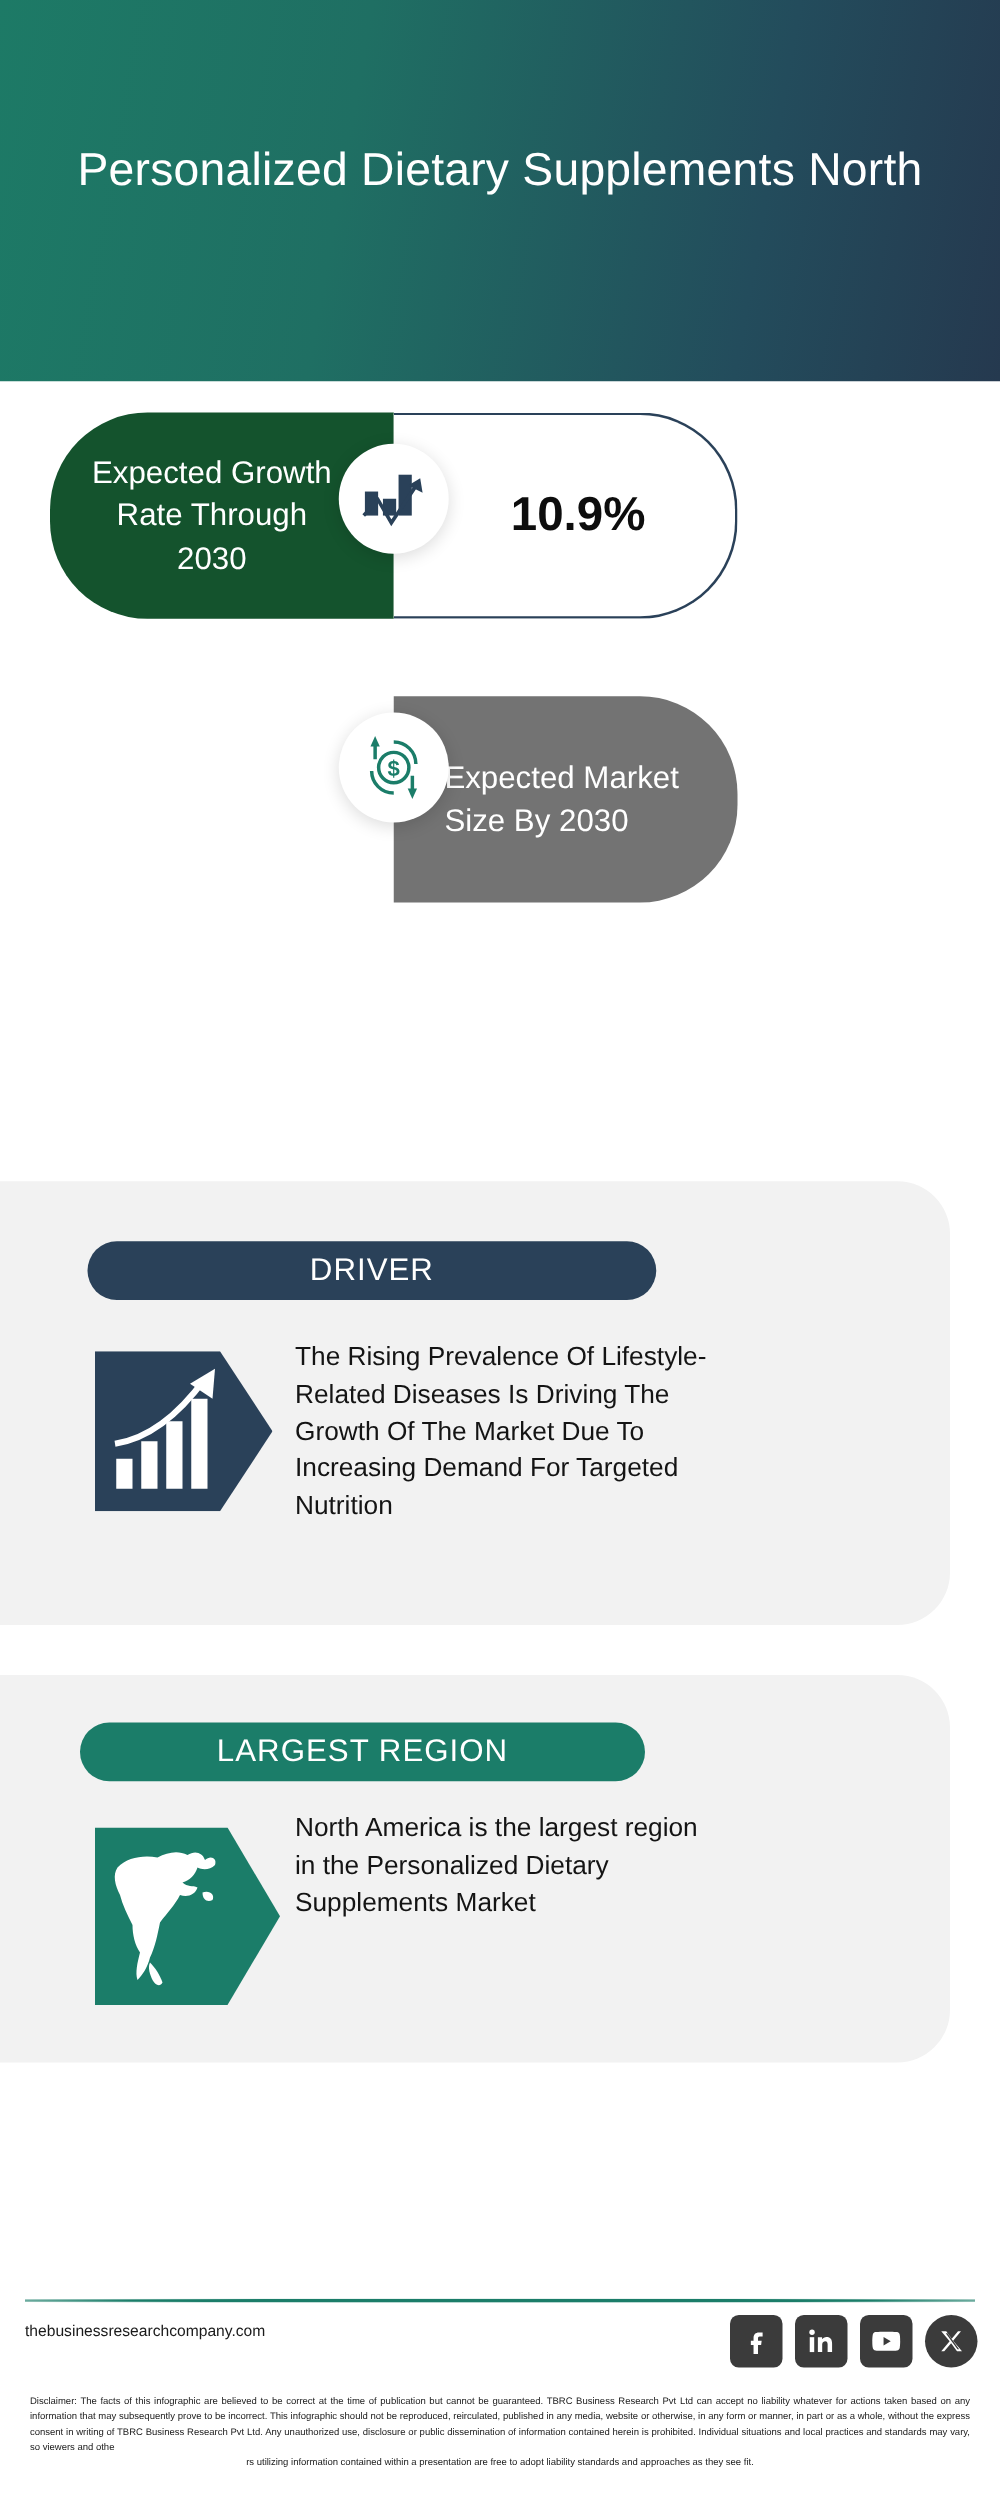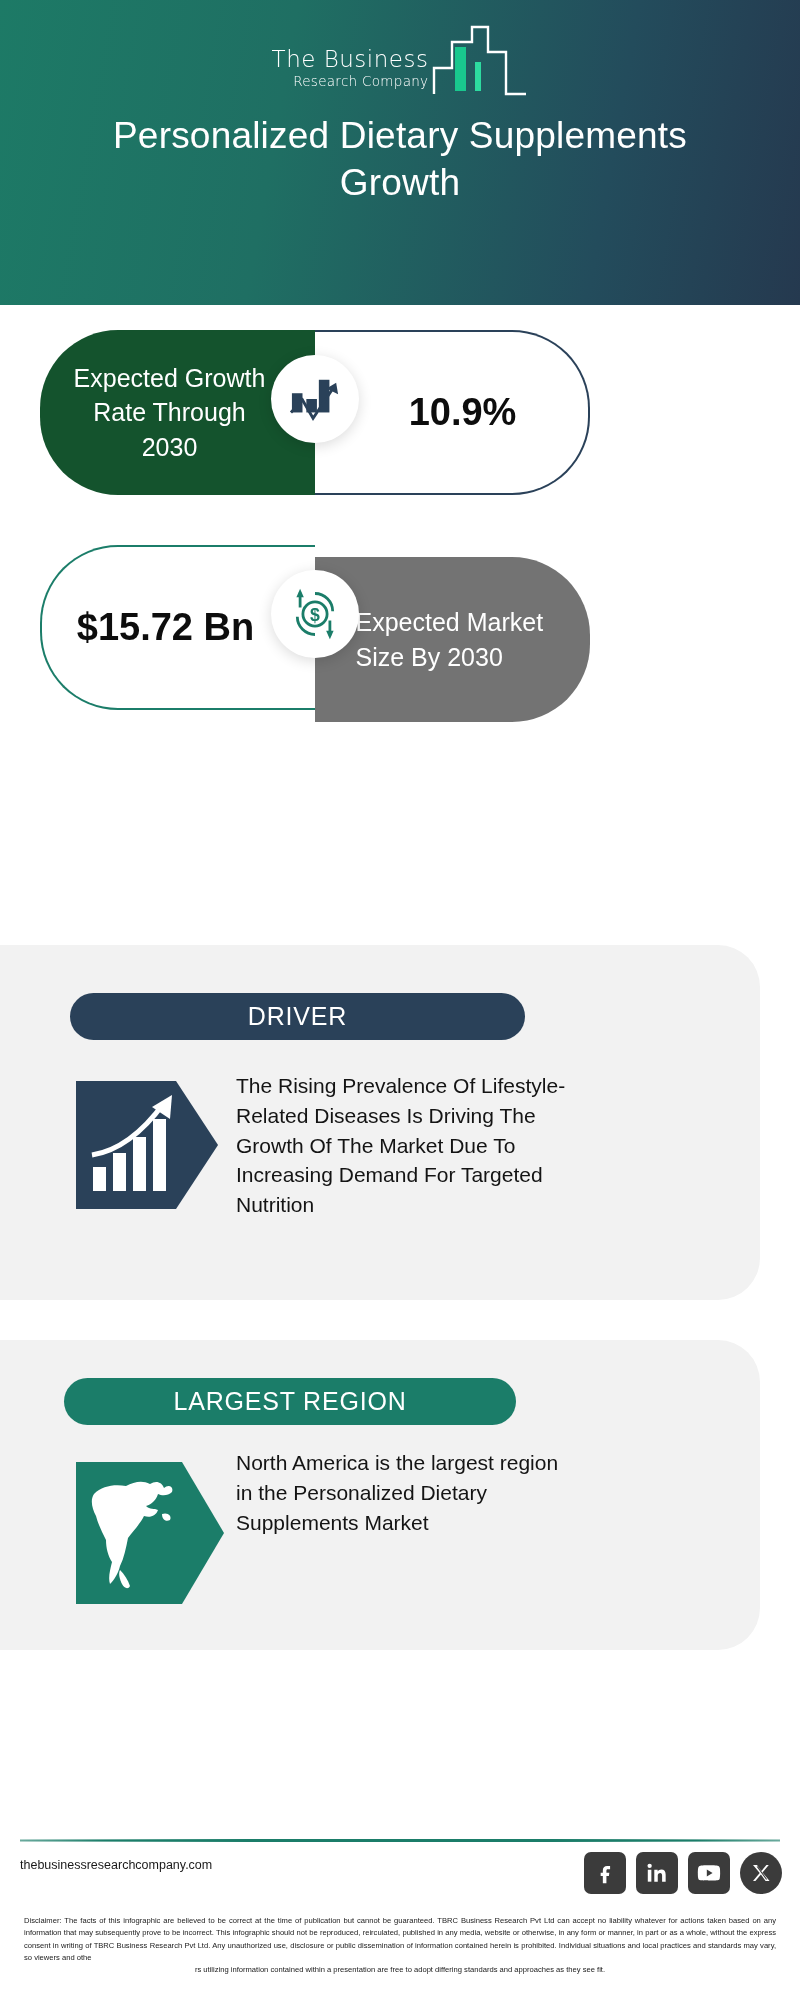--- a/index.html
+++ b/index.html
@@ -132,36 +132,21 @@
     font-size: 7.6px; line-height: 1.62; color: #1a1a1a; text-align: justify;
   }
   .disclaimer .last { display: block; text-align: center; }
 </style>
 </head>
 <body>
 
 <div class="page">
 
   <div class="header">
-    <div class="logo-wrap">
-      <div class="logo-text">
-        <div class="logo-line1">The Business</div>
-        <div class="logo-line2">Research Company</div>
-      </div>
-      <div class="logo-mark">
-        <svg viewBox="0 0 96 74" width="96" height="74">
-          <g fill="none" stroke="#ffffff" stroke-width="2.4">
-            <polyline points="2,70 2,44 20,44 20,18 40,18 40,3 56,3 56,28 74,28 74,70 94,70"></polyline>
-          </g>
-          <rect x="23" y="23" width="11" height="44" fill="#19c88e"></rect>
-          <rect x="43" y="38" width="6" height="29" fill="#2ddba0"></rect>
-        </svg>
-      </div>
-    </div>
-    <div class="title">Personalized Dietary Supplements Growth</div>
+    <div class="title">Personalized Dietary Supplements North</div>
   </div>
 
   <div class="stat" id="stat-growth" style="top:330px">
     <div class="stat-left">
       <div class="stat-label">Expected Growth Rate Through 2030</div>
     </div>
     <div class="stat-right">
       <div class="stat-value">10.9%</div>
     </div>
     <div class="stat-badge">
@@ -169,23 +154,20 @@
         <rect x="4" y="20" width="11" height="20" fill="#2a4159"></rect>
         <rect x="19" y="26" width="11" height="14" fill="#2a4159"></rect>
         <rect x="32" y="6" width="11" height="34" fill="#2a4159"></rect>
         <polyline points="3,40 15,27 26,46 48,13" fill="none" stroke="#2a4159" stroke-width="3"></polyline>
         <polygon points="50,9 52,21 40,15" fill="#2a4159"></polygon>
       </svg>
     </div>
   </div>
 
   <div class="stat" id="stat-size" style="top:545px">
-    <div class="stat-left">
-      <div class="stat-value">$15.72 Bn</div>
-    </div>
     <div class="stat-right">
       <div class="stat-label">Expected Market Size By 2030</div>
     </div>
     <div class="stat-badge">
       <svg viewBox="0 0 58 58" width="54" height="54">
         <circle cx="29" cy="29" r="13" fill="none" stroke="#1b7d69" stroke-width="3"></circle>
         <text x="29" y="36" font-size="19" font-family="Liberation Sans, sans-serif" font-weight="bold" fill="#1b7d69" text-anchor="middle">$</text>
         <path d="M10 32 A19 19 0 0 0 29 51" fill="none" stroke="#1b7d69" stroke-width="3"></path>
         <path d="M48 26 A19 19 0 0 0 29 7" fill="none" stroke="#1b7d69" stroke-width="3"></path>
         <polyline points="13,22 13,6" stroke="#1b7d69" stroke-width="3" fill="none"></polyline>
@@ -255,16 +237,16 @@
     </div>
     <div class="social round">
       <svg viewBox="0 0 24 24" width="24" height="24" fill="#ffffff">
         <path d="M4 4h4l4.4 6 5-6h2.4l-6.3 7.6L20.6 20h-4l-4.7-6.4L6.4 20H4l6.7-8L4 4zm3.6 1.6L17 18.4h1.3L8.9 5.6z"></path>
       </svg>
     </div>
   </div>
 
   <div class="disclaimer">
     <span>Disclaimer: The facts of this infographic are believed to be correct at the time of publication but cannot be guaranteed. TBRC Business Research Pvt Ltd can accept no liability whatever for actions taken based on any information that may subsequently prove to be incorrect. This infographic should not be reproduced, reirculated, published in any media, website or otherwise, in any form or manner, in part or as a whole, without the express consent in writing of TBRC Business Research Pvt Ltd. Any unauthorized use, disclosure or public dissemination of information contained herein is prohibited. Individual situations and local practices and standards may vary, so viewers and othe</span>
-    <span class="last">rs utilizing information contained within a presentation are free to adopt differing standards and approaches as they see fit.</span>
+    <span class="last">rs utilizing information contained within a presentation are free to adopt liability standards and approaches as they see fit.</span>
   </div>
 
 </div>
 
 </body></html>

